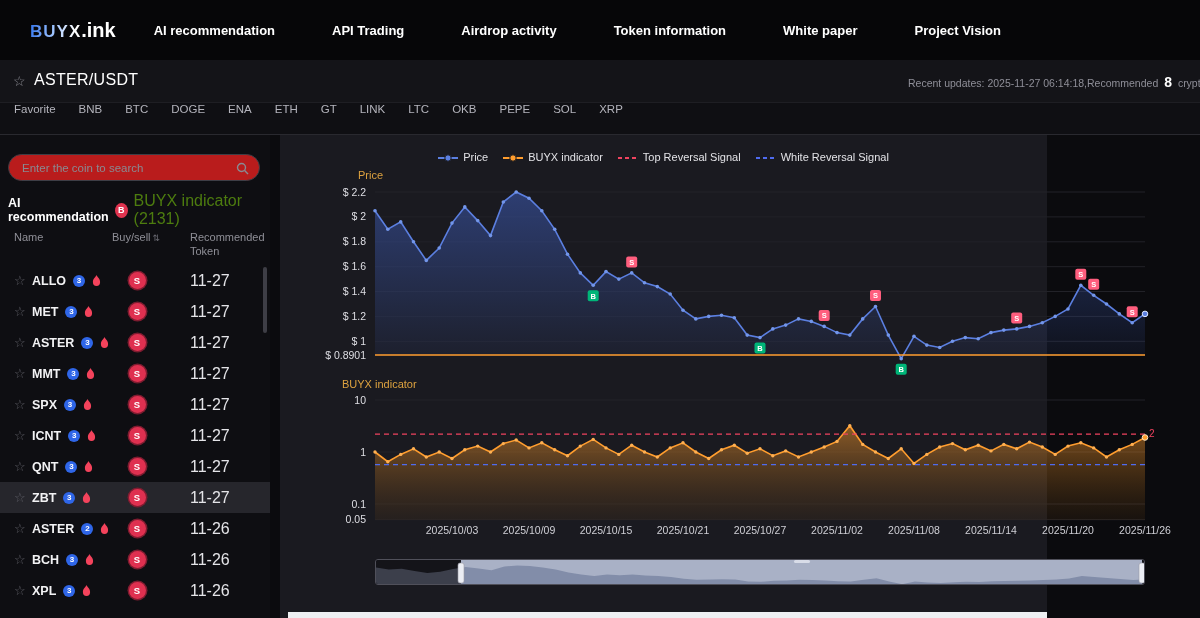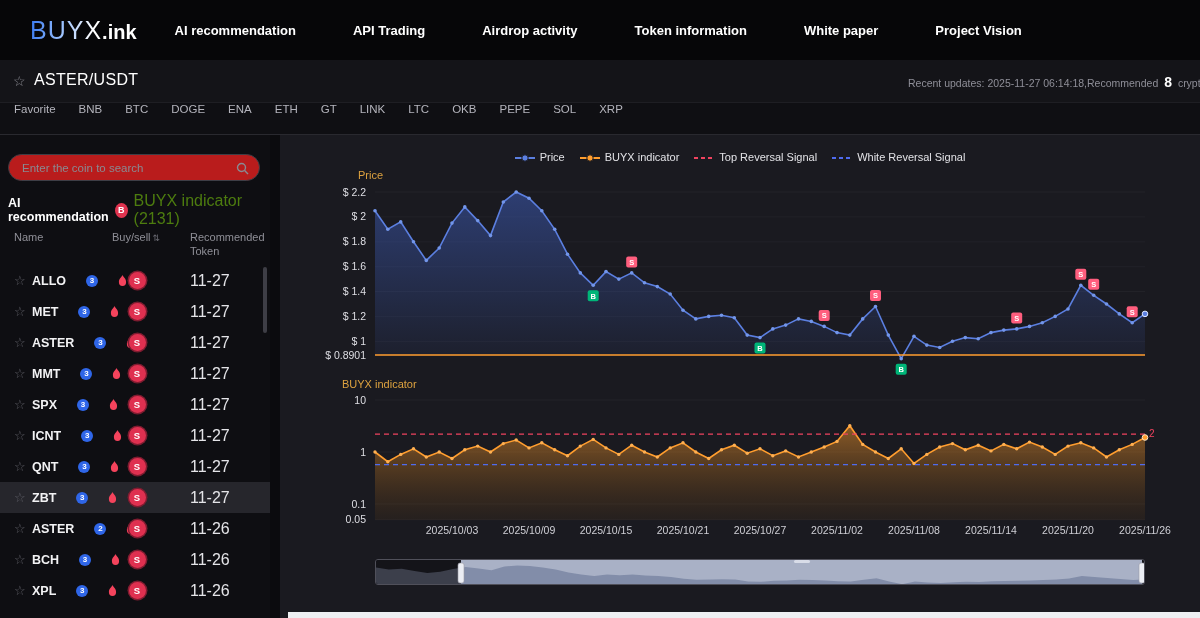--- a/index.html
+++ b/index.html
@@ -3,21 +3,21 @@
 <meta charset="utf-8">
 <style>
   *{margin:0;padding:0;box-sizing:border-box}
   html,body{background:#060608}
   body{font-family:"Liberation Sans",sans-serif}
   .page{position:relative;width:1200px;height:618px;background:#0b0b0e;overflow:hidden;color:#fff}
 
   
   .topnav{position:absolute;top:0;left:0;right:0;height:60px;background:#060608;display:flex;align-items:center;padding-left:30px}
   .logo{display:flex;align-items:baseline;cursor:pointer}
-  .logo-main{font-size:25px;font-weight:400;letter-spacing:1px;background:linear-gradient(100deg,#3f7ef0 5%,#9cc2ff 45%,#ffffff 85%);-webkit-background-clip:text;background-clip:text;color:transparent}
+  .logo-main{font-size:17px;font-weight:700;letter-spacing:1px;background:linear-gradient(100deg,#3f7ef0 5%,#9cc2ff 45%,#ffffff 85%);-webkit-background-clip:text;background-clip:text;color:transparent}
   .logo-suffix{font-size:20px;font-weight:700;color:#fff;}
   .nav-items{display:flex;gap:57px;margin-left:38px}
   .nav-item{font-size:13px;font-weight:700;color:#fff;cursor:pointer;white-space:nowrap}
 
   
   .pairbar{position:absolute;top:60px;left:0;right:0;height:43px;background:#141418;border-bottom:1px solid #1e1e23;overflow:hidden}
   .pair-star{position:absolute;left:13px;top:13px;color:#8a8a92;font-size:14px;cursor:pointer}
   .pair-title{position:absolute;left:34px;top:11px;font-size:16px;font-weight:400;letter-spacing:.3px}
   .updates{position:absolute;left:908px;top:14px;font-size:10.5px;color:#8f8f98;white-space:nowrap}
   .updates b{color:#fff;font-size:14px;font-weight:700;margin:0 3px}
@@ -36,31 +36,31 @@
   .ai-label{font-size:12.5px;font-weight:700;color:#fff}
   .ai-badge{width:15px;height:15px;border-radius:50%;background:#e0334f;color:#fff;font-size:9px;font-weight:700;display:flex;align-items:center;justify-content:center}
   .ind-label{font-size:16px;color:#4d7c0f}
   .thead{position:absolute;top:96px;left:0;right:0;display:grid;grid-template-columns:98px 52px 1fr;padding:0 8px 0 14px;color:#8f8f97;font-size:11px}
   .th-time{padding-left:26px;line-height:1.25;width:100px}
   .sort-icon{color:#6a6a72;font-size:9px;margin-left:2px}
   .rows{position:absolute;top:130px;left:0;right:0}
   .side-row{display:grid;grid-template-columns:18px 80px 50px 1fr;align-items:center;height:31px;padding:0 8px 0 14px;cursor:pointer}
   .side-row.hl{background:#26262c}
   .star{color:#5f5f67;font-size:13px;cursor:pointer}
-  .name-cell{display:flex;align-items:center;gap:20px}
+  .name-cell{display:flex;align-items:center;gap:7px}
   .row-name{font-size:12.5px;font-weight:700;color:#f2f2f4}
   .nbadge{width:12px;height:12px;border-radius:50%;background:#2f66e8;color:#fff;font-size:8px;font-weight:700;display:flex;align-items:center;justify-content:center;flex:none}
   .flame{display:flex;flex:none}
   .sig-cell{display:flex;justify-content:center}
   .sbadge{width:17px;height:17px;border-radius:50%;background:#df3050;color:#fff;font-size:9.5px;font-weight:700;display:flex;align-items:center;justify-content:center;box-shadow:0 0 0 1.5px #7e1c30}
   .time-cell{padding-left:28px;font-size:16px;color:#e4e4e8}
   .side-scroll{position:absolute;right:3px;top:132px;width:4px;height:66px;border-radius:2px;background:#3e3e46}
 
   
-  .panel{position:absolute;top:135px;left:280px;width:920px;height:483px;background:#1a1a20}
+  .panel{position:absolute;top:135px;left:280px;width:767px;height:483px;background:#1a1a20}
   .legend{position:absolute;top:13px;left:0;right:0;display:flex;justify-content:center;gap:15px;align-items:center;z-index:2}
   .legend-item{display:flex;align-items:center;gap:5px;cursor:pointer}
   .legend-label{font-size:11px;color:#e2e2e6}
   .chart-host{position:absolute;top:0;left:0;width:920px;height:420px}
   .slider-wrap{position:absolute;left:95px;top:424px;width:770px;height:26px;border:1px solid #50505a;border-radius:3px;overflow:hidden;cursor:ew-resize}
   .bottom-strip{position:absolute;left:8px;right:0;bottom:0;height:6px;background:#eef0f3}
 </style>
 </head>
 <body>
 

